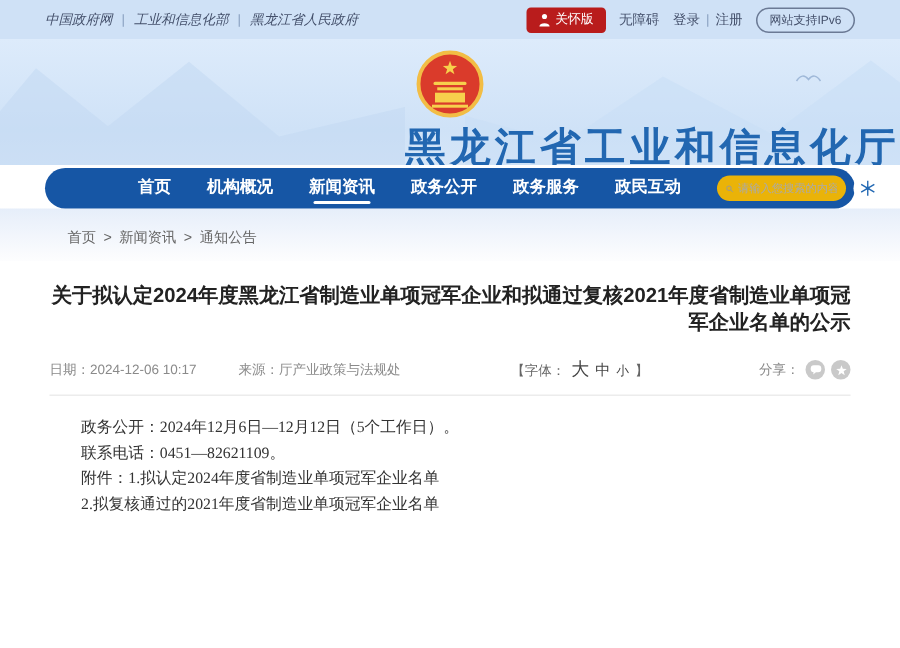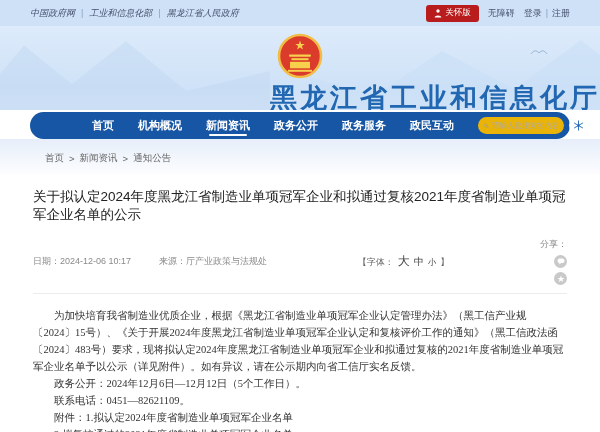--- a/index.html
+++ b/index.html
@@ -37,28 +37,28 @@
   .search-pill input::placeholder { color:#aaa; }
   .snow-btn { width:19px; height:19px; background:#fff; border-radius:50%; display:flex; align-items:center; justify-content:center; cursor:pointer; }
   .adv { color:#fff; font-size:9px; display:flex; align-items:center; gap:3px; cursor:pointer; white-space:nowrap; }
 
   
   .crumb-band { background:linear-gradient(180deg,#e6eefa,#fdfdfe); padding:13px 0 9px 45px; font-size:9.5px; color:#666; display:flex; align-items:center; gap:5px; }
   .crumb-band a { color:#666; }
 
   
   .content { background:#fff; padding:8px 33px 0; }
-  .article-title { text-align:left; font-size:13.5px; font-weight:normal; color:#222; line-height:18px; margin:6px 0 14px; }
+  .article-title { text-align:right; font-size:13.5px; font-weight:bold; color:#222; line-height:18px; margin:6px 0 14px; }
   .meta { display:flex; align-items:center; font-size:9px; color:#8a8a8a; padding-bottom:8px; border-bottom:1px solid #ececec; }
   .meta-left { display:flex; gap:28px; }
   .meta-mid { margin:0 auto; display:flex; align-items:baseline; gap:4px; color:#666; }
   .fs-big { font-size:12px; color:#444; cursor:pointer; }
   .fs-mid { font-size:10px; color:#444; cursor:pointer; }
   .fs-sml { font-size:8.5px; color:#444; cursor:pointer; }
-  .meta-right { display:flex; align-items:flex-end; gap:4px;flex-direction:column; }
+  .meta-right { display:flex; align-items:flex-start; gap:4px; }
   .share-circle { width:13px; height:13px; border-radius:50%; background:#c9c9c9; display:inline-flex; align-items:center; justify-content:center; cursor:pointer; }
 
   .body-text { padding-top:13px; font-family:"Liberation Serif", serif; font-size:10.5px; color:#333; }
   .body-text p { text-indent:2em; line-height:17px; }
 </style>
 </head>
 <body>
 
 <div class="topbar">
   <div class="tb-left">
@@ -75,20 +75,21 @@
           <path d="M0.6 8.6 C0.6 5.9 7.4 5.9 7.4 8.6 Z" fill="#fff"></path>
         </svg>
       <span>关怀版</span>
     </button>
     <a href="#" class="tb-link">无障碍</a>
     <span style="display:flex;gap:4px;align-items:center;">
       <a href="#" class="tb-link">登录</a>
       <span class="tb-sep">|</span>
       <a href="#" class="tb-link">注册</a>
     </span>
+    <span class="ipv6">网站支持IPv6</span>
   </div>
 </div>
 
 <div class="header">
   <div class="mtn mtn1"></div>
   <div class="mtn mtn2"></div>
   <svg class="bird" width="18" height="8" viewBox="0 0 18 8">
     <path d="M1 6 Q5 0 9 5 Q13 0 17 6" stroke="#9fb8d8" stroke-width="1" fill="none"></path>
   </svg>
   <svg class="emblem" width="46" height="46" viewBox="0 0 46 46">
@@ -167,20 +168,19 @@
       </span>
       <span class="share-circle">
         <svg width="8" height="8" viewBox="0 0 10 10">
             <polygon points="5,0.6 6.1,3.6 9.4,3.7 6.8,5.7 7.7,8.9 5,7 2.3,8.9 3.2,5.7 0.6,3.7 3.9,3.6" fill="#fff"></polygon>
           </svg>
       </span>
     </div>
   </div>
 
   <div class="body-text">
-    <p>为加快培育我省制造业优质企业，根据《黑龙江省制造业单项冠军企业认定管理办法》（黑工信产业规〔2024〕15号）、《关于开展2024年度黑龙江省制造业单项冠军企业认定和复核评价工作的通知》（黑工信政法函〔2024〕483号）要求，现将拟认定2024年度黑龙江省制造业单项冠军企业和拟通过复核的2021年度省制造业单项冠军企业名单予以公示（详见附件）。如有异议，请在公示期内向省工信厅实名反馈。</p>
     <p>政务公开：2024年12月6日—12月12日（5个工作日）。</p>
     <p>联系电话：0451—82621109。</p>
     <p>附件：1.拟认定2024年度省制造业单项冠军企业名单</p>
     <p>2.拟复核通过的2021年度省制造业单项冠军企业名单</p>
 
   </div>
 </div>
 
 </body></html>

